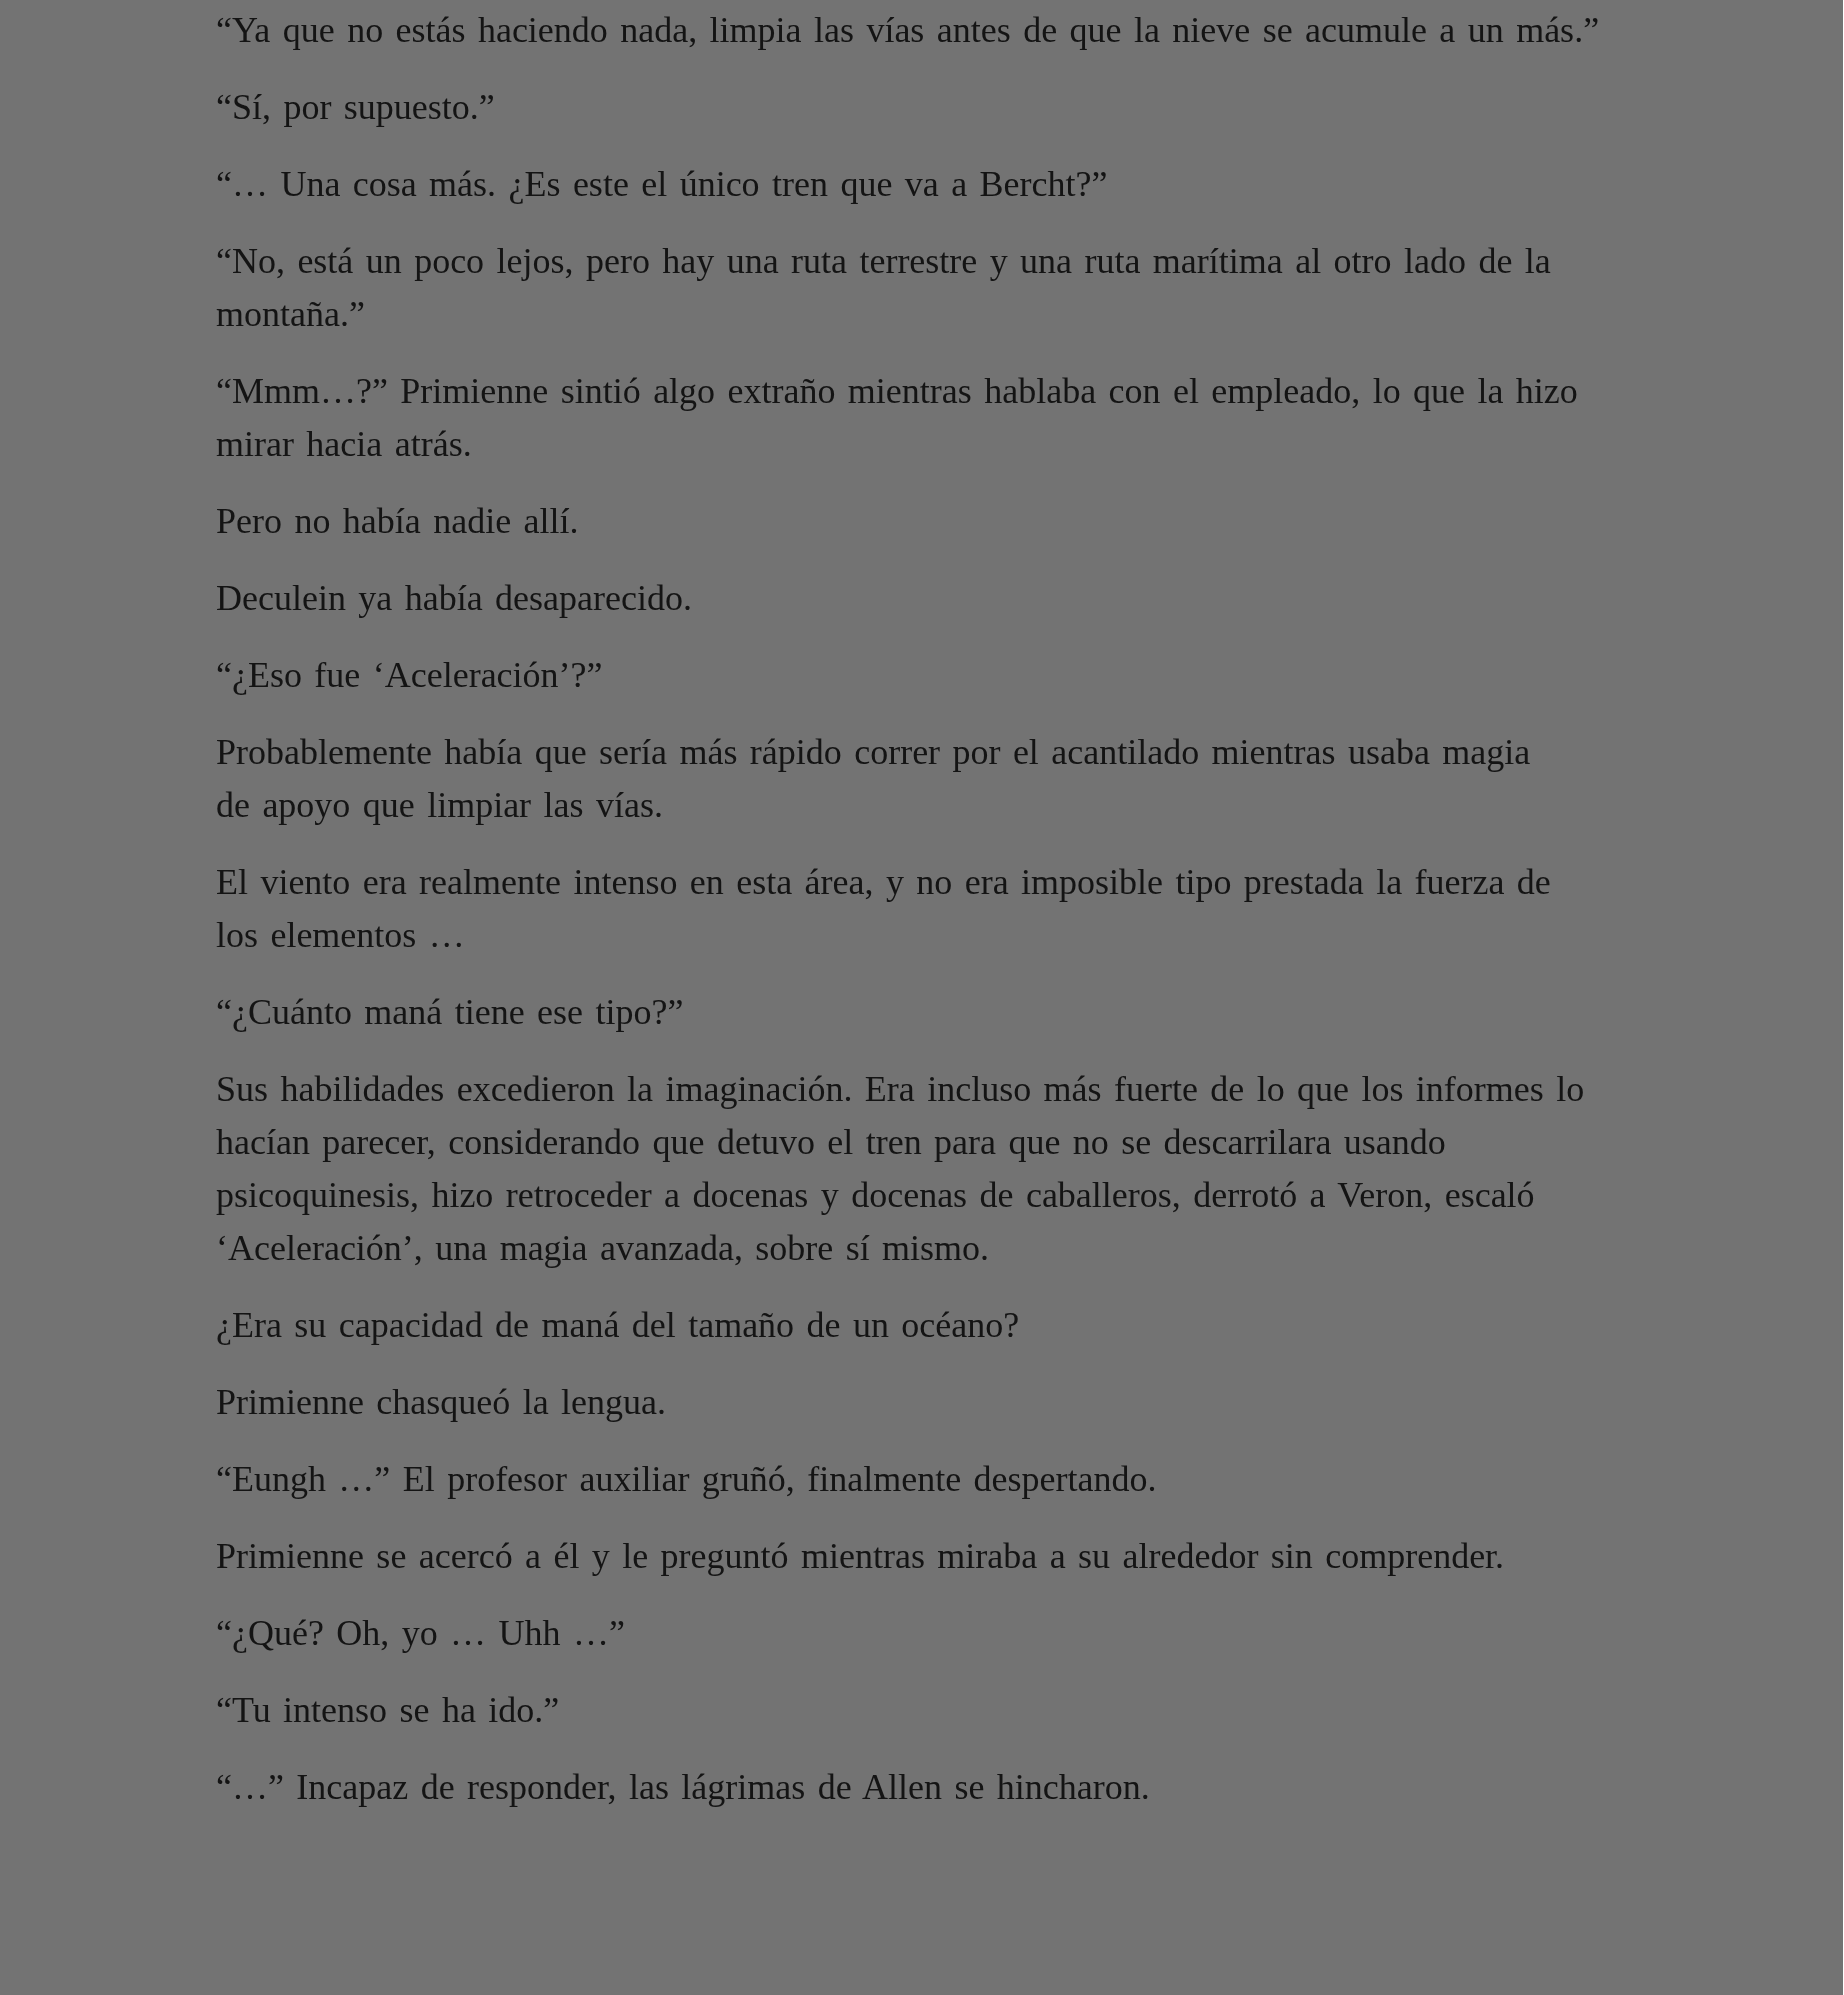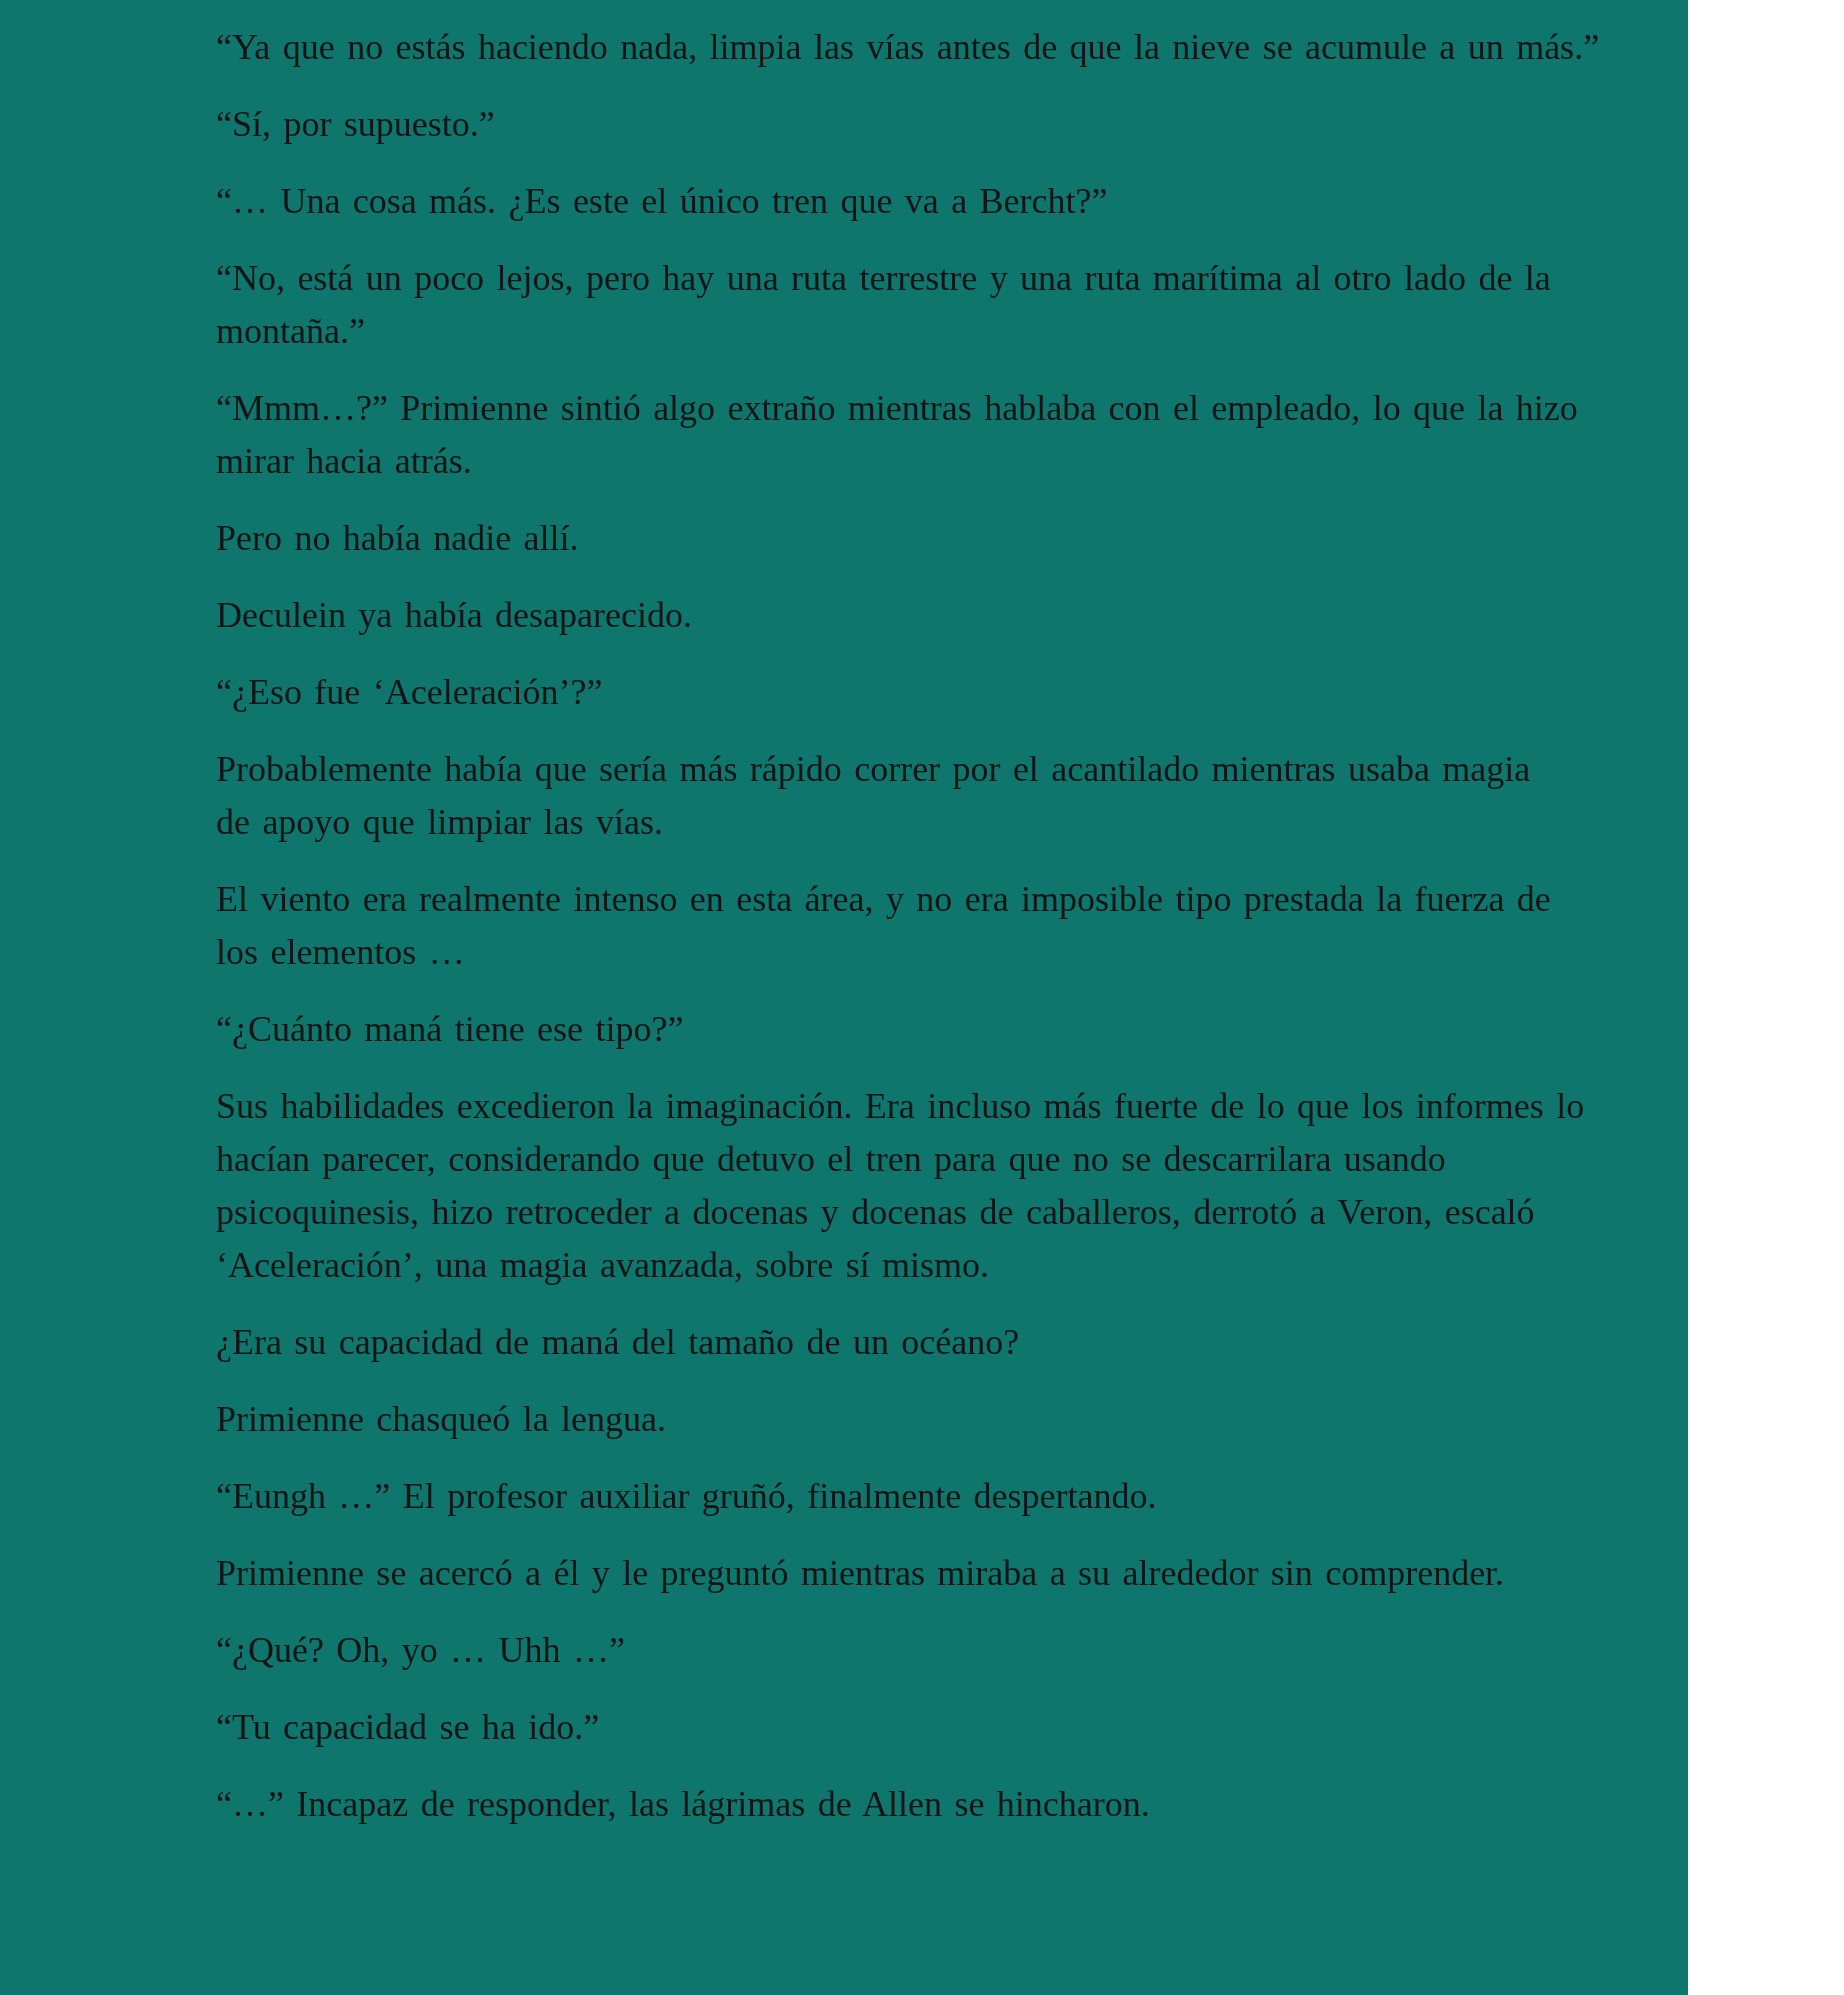--- a/index.html
+++ b/index.html
@@ -3,24 +3,24 @@
 <meta charset="utf-8">
 <title>Document</title>
 <style>
   html, body {
     margin: 0;
     padding: 0;
     background: #ffffff;
   }
   .page {
     box-sizing: border-box;
-    width: 1688px;
+    width: 1843px;
     min-height: 1995px;
-    background: #0f766e;
-    padding: 21px 195px 59px 216px;
+    background: #737373;
+    padding: 4px 195px 59px 216px;
     font-family: "Liberation Serif", "DejaVu Serif", serif;
     font-size: 36px;
     color: #141414;
   }
   p.para {
     margin: 0 0 24px 0;
     padding: 0;
   }
   p.para:last-child { margin-bottom: 17px; }
   .line {
@@ -105,21 +105,21 @@
 
   <p class="para">
       <span class="line">Primienne se acercó a él y le preguntó mientras miraba a su alrededor sin comprender.</span>
     </p>
 
   <p class="para">
       <span class="line">“¿Qué? Oh, yo … Uhh …”</span>
     </p>
 
   <p class="para">
-      <span class="line">“Tu capacidad se ha ido.”</span>
+      <span class="line">“Tu intenso se ha ido.”</span>
     </p>
 
   <p class="para">
       <span class="line">“…” Incapaz de responder, las lágrimas de Allen se hincharon.</span>
     </p>
 
 </div>
 
 
 </body></html>

